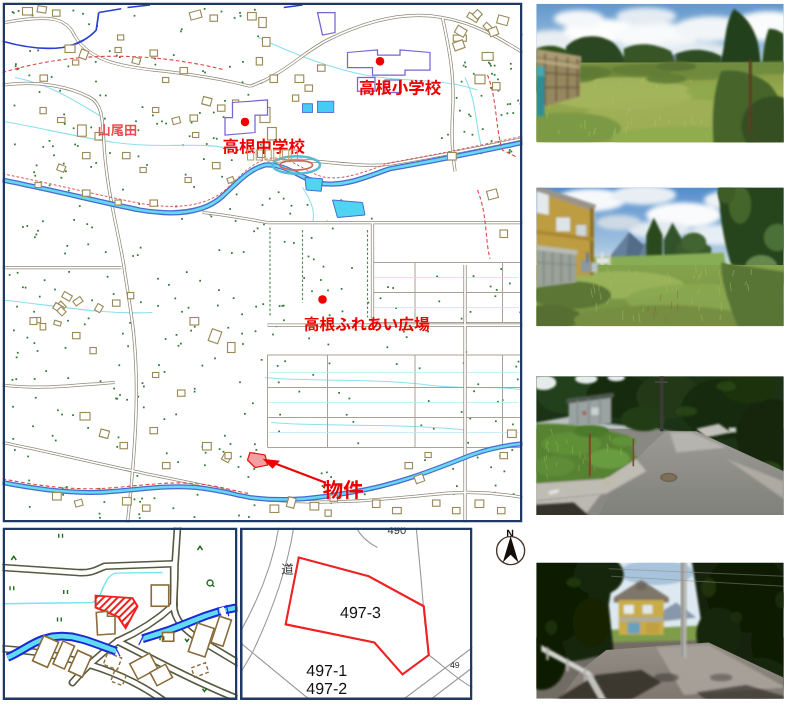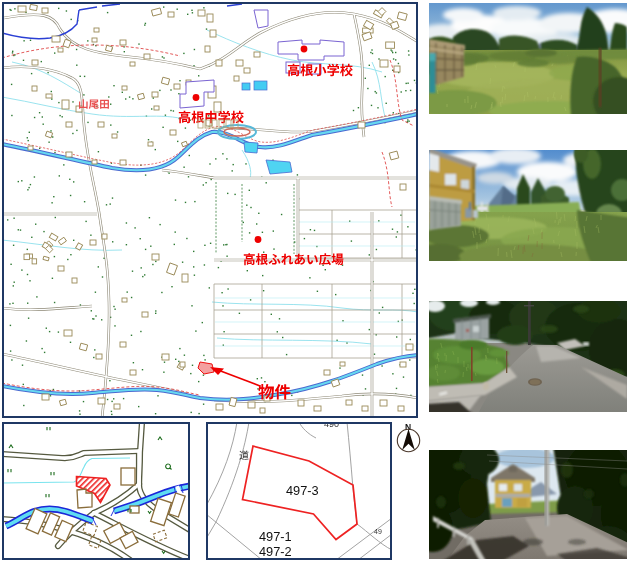--- a/index.html
+++ b/index.html
@@ -833,21 +833,21 @@
         <path d="M7,26 l2,-3 l2,3"></path>
         <path d="M156,18 l2,-3 l2,3"></path>
         <path d="M166,42 a2.4,2.4 0 1,0 0.1,0 M167.5,45.5 l2,2"></path>
         <path d="M146,89 l1.6,2.2 l1.6,-2.2"></path>
         <path d="M160,129 l1.6,2.2 l1.6,-2.2"></path>
       </g>
 
 <rect x="1" y="1" width="186" height="136" fill="none" stroke="#1f3864" stroke-width="2"></rect>
 </svg></div>
 
-<div class="abs" style="left:206px;top:422px;width:186px;height:138px">
+<div class="abs" style="left:192px;top:422px;width:186px;height:138px">
 <svg width="186" height="138" viewBox="0 0 186 138">
 <rect width="186" height="138" fill="#fff"></rect>
 
 <g fill="none" stroke="#999999" stroke-width="0.9">
         <path d="M31,0 C27,25 18,52 0,84"></path>
         <path d="M43,0 C39,25 30,58 10,100 L0,117"></path>
         <path d="M0,92 L56,138"></path>
         <path d="M141,0 C143,20 145,42 146.7,63 C148,78 150,92 151,102"></path>
         <path d="M151,102 C162,110 174,122 186,128"></path>
         <path d="M186,96 L130,138"></path>

